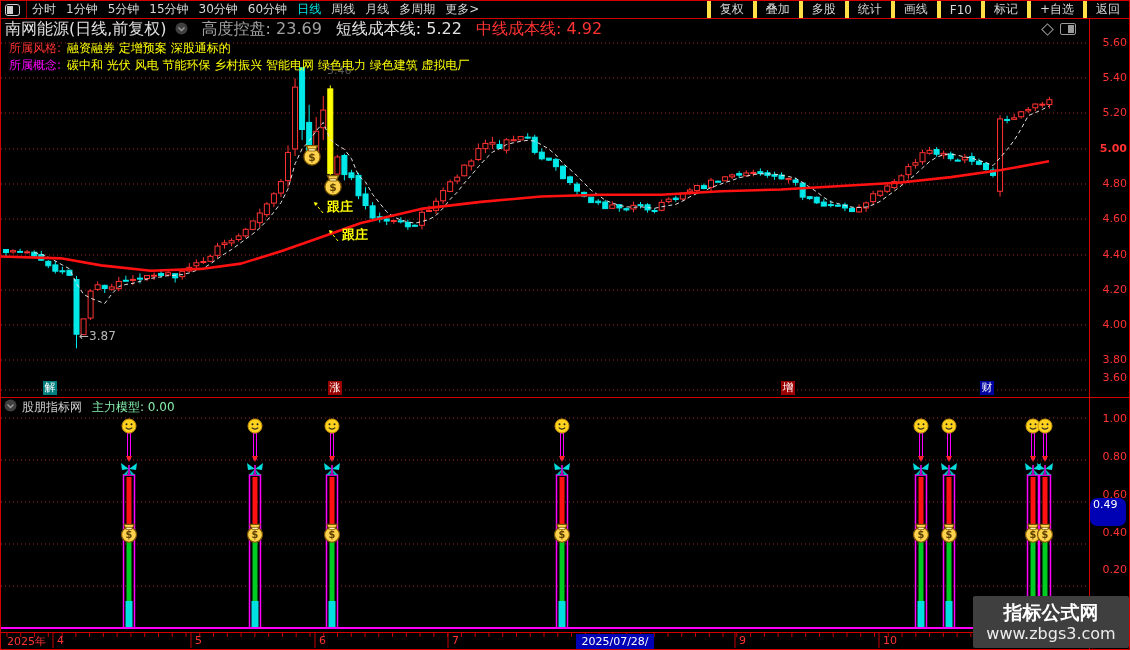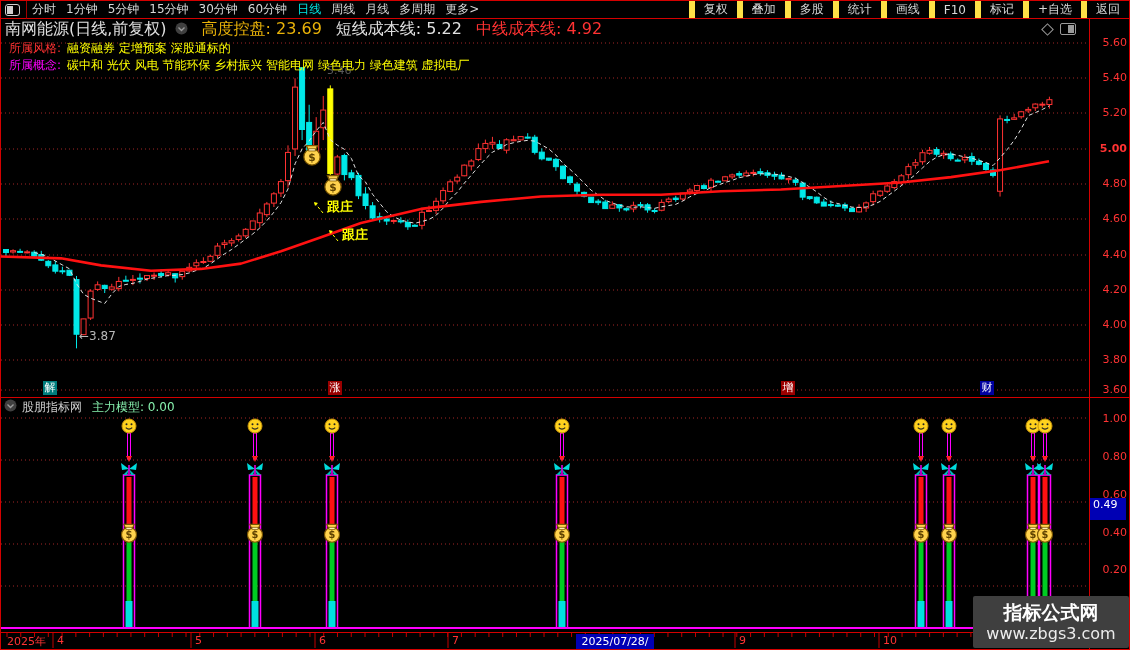--- a/index.html
+++ b/index.html
@@ -12,21 +12,21 @@
     border-bottom:1px solid #d40000;display:flex;align-items:flex-start;
     font-size:12px;color:#d8d8d8;}
   .topbar-left{display:flex;align-items:center;height:100%;flex:1;}
   .win-icon{width:15px;height:12px;border:1px solid #cfcfcf;border-radius:3px;
     margin:0 6px 0 4px;position:relative;}
   .win-icon .half{position:absolute;left:1px;top:1px;bottom:1px;width:6px;background:#cfcfcf;}
   .tb-sep{width:1px;height:18px;background:#a00000;}
   .tab{padding:0 5px;cursor:default;white-space:nowrap;}
   .tab.active{color:#00e8e8;font-family:Liberation Mono, monospace;}
   .topbar-right{display:flex;height:100%;align-items:center;}
-  .tbtn{padding:0 9px;border-left:6px solid #fde047;height:100%;
+  .tbtn{padding:0 9px;border-left:4px solid #fde047;height:100%;
     display:flex;align-items:center;white-space:nowrap;}
   
   .titlerow{position:absolute;left:4px;top:21px;height:15px;display:flex;
     align-items:center;font-size:16px;color:#e0e0e0;z-index:5;pointer-events:none;}
   .titlerow .fld{margin-left:14px;white-space:nowrap;}
   .circle-icon{display:inline-block;margin-left:8px;pointer-events:auto;}
   .inforow{position:absolute;left:8px;height:14px;display:flex;align-items:center;
     font-size:12px;z-index:5;pointer-events:none;white-space:nowrap;}
   .inforow .vals{color:#ffff00;margin-left:6px;}
   
@@ -41,22 +41,22 @@
   .stamp{position:absolute;top:380px;width:14px;height:14px;color:#fff;font-size:11px;
     line-height:14px;text-align:center;z-index:6;}
   
   .subheader{position:absolute;left:3px;top:399px;height:14px;display:flex;align-items:center;
     font-size:12px;z-index:6;pointer-events:none;}
   .subheader .nm{color:#cfcfcf;margin-left:5px;}
   .subheader .model{color:#86efac;margin-left:10px;}
   
   .axis-label{position:absolute;left:1090px;width:36px;text-align:right;
     font-size:11px;color:#ff3333;z-index:5;}
-  .curval{position:absolute;left:1089px;width:36px;height:22px;background:#0000b4;
-    color:#fff;font-size:11px;line-height:14px;padding-left:3px;z-index:6;}
+  .curval{position:absolute;left:1089px;width:36px;height:28px;background:#0000b4;
+    color:#fff;font-size:11px;line-height:14px;padding-left:3px;z-index:6;border-radius:7px;}
   
   .timeaxis{position:absolute;left:0;top:632px;width:1088px;height:17px;z-index:5;}
   .timeaxis .lbl{position:absolute;top:1px;color:#ff3333;font-size:11px;white-space:nowrap;}
   .datebox{position:absolute;top:1px;height:15px;background:#0000b4;color:#fff;
     font-size:11px;line-height:15px;text-align:center;z-index:6;}
   svg.pane{position:absolute;left:0;z-index:3;}
   
   .watermark{position:absolute;right:0;bottom:1px;width:156px;height:52px;background:#3f3f3f;
     z-index:20;display:flex;flex-direction:column;align-items:center;justify-content:center;
     border-radius:2px;}
@@ -739,21 +739,21 @@
 
   <div class="titlerow">
     <span>南网能源(日线,前复权)</span>
     <span class="circle-icon">
       <svg width="13" height="13">
           <circle cx="6.5" cy="6.5" r="6" fill="#3f3f3f"></circle>
       <polyline points="3.5,5.5 6.5,8.5 9.5,5.5" fill="none" stroke="#9a9a9a" stroke-width="1.4"></polyline>
         </svg>
     </span>
     <span id="title-fields" style="display:flex;">
-        <span class="fld" style="color: #eab308;">高度控盘: 23.69</span>
+        <span class="fld" style="color: #a3a3a3;">高度控盘: 23.69</span>
         <span class="fld" style="color: rgb(224, 224, 224);">短线成本线: 5.22</span>
         <span class="fld" style="color: rgb(255, 50, 50);">中线成本线: 4.92</span>
       </span>
   </div>
   <div class="inforow" style="top:57px;">
     <span id="info1-label" style="color: rgb(255, 0, 255);">所属概念:</span>
       <span class="vals" id="info1-vals">碳中和 光伏 风电 节能环保 乡村振兴 智能电网 绿色电力 绿色建筑 虚拟电厂</span>
   </div>
   <div class="inforow" style="top:40px;">
     <span id="info0-label" style="color: rgb(255, 50, 50);">所属风格:</span>
@@ -1020,21 +1020,21 @@
       <div class="axis-label" style="top: 35px;">5.60</div>
       <div class="axis-label" style="top: 70px;">5.40</div>
       <div class="axis-label" style="top: 105px;">5.20</div>
       <div class="axis-label" style="top: 141px; font-weight: bold;">5.00</div>
       <div class="axis-label" style="top: 176px;">4.80</div>
       <div class="axis-label" style="top: 211px;">4.60</div>
       <div class="axis-label" style="top: 247px;">4.40</div>
       <div class="axis-label" style="top: 282px;">4.20</div>
       <div class="axis-label" style="top: 317px;">4.00</div>
       <div class="axis-label" style="top: 352px;">3.80</div>
-      <div class="axis-label" style="top: 382px;">3.60</div>
+      <div class="axis-label" style="top: 370px;">3.60</div>
     </div>
   <div id="sub-axis-labels">
       <div class="axis-label" style="top: 411px;">1.00</div>
       <div class="axis-label" style="top: 449px;">0.80</div>
       <div class="axis-label" style="top: 487px;">0.60</div>
       <div class="axis-label" style="top: 525px;">0.40</div>
       <div class="axis-label" style="top: 562px;">0.20</div>
     </div>
   <div class="curval" id="sub-curval" style="top: 497px;">0.49</div>
 

